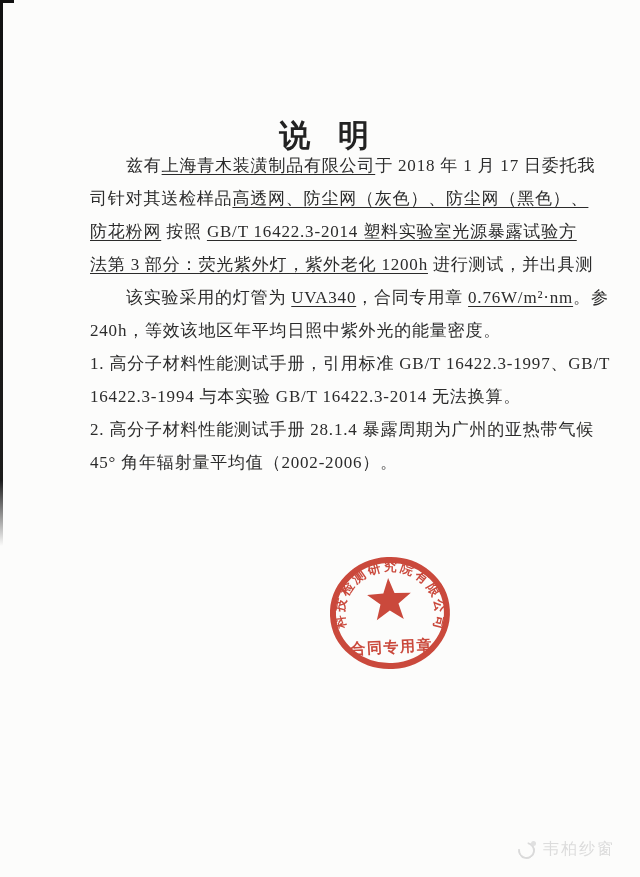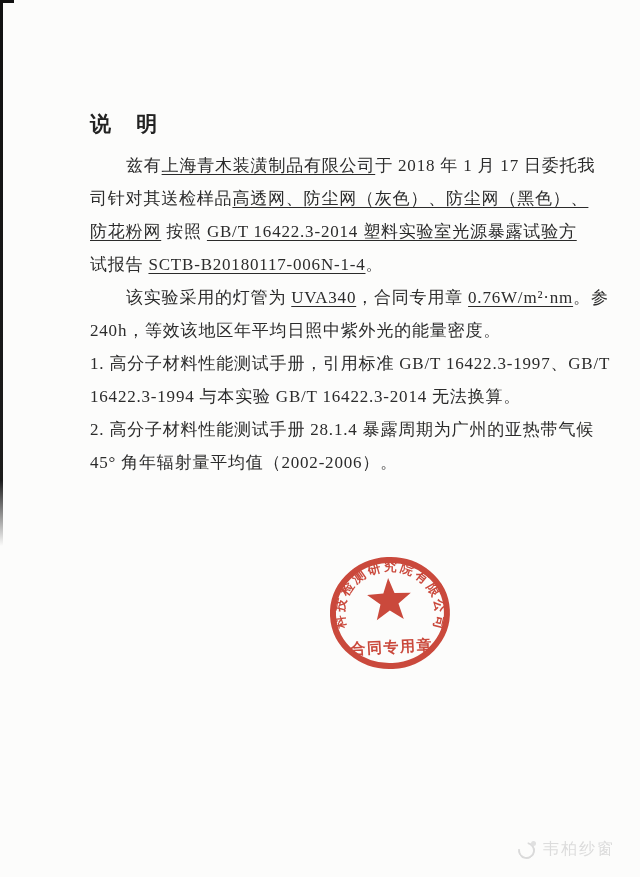--- a/index.html
+++ b/index.html
@@ -9,22 +9,22 @@
     font-family:"Liberation Serif","DejaVu Serif",serif;
   }
   .scan-edge-left{
     position:absolute;left:0;top:0;width:3px;height:546px;
     background:linear-gradient(180deg,#111 0%,#1c1c1c 88%,rgba(20,20,20,0) 100%);
   }
   .scan-edge-tick{
     position:absolute;left:0;top:0;width:14px;height:3px;background:#111;
   }
   .doc-title{
-    position:absolute;left:90px;top:108px;width:478px;height:32px;
-    font-size:21px;font-weight:bold;color:#222;
+    position:absolute;left:90px;top:120px;width:478px;height:32px;
+    text-align:center;font-size:31px;font-weight:bold;color:#222;
     letter-spacing:10px;line-height:32px;
   }
   .doc-body{
     position:absolute;left:90px;top:149px;width:482px;color:#2b2b2b;
   }
   .line{
     height:33px;line-height:33px;font-size:17px;letter-spacing:0.8px;
     white-space:nowrap;
   }
   .line.indent{padding-left:36px;}
@@ -68,21 +68,21 @@
 
   <div class="scan-edge-left"></div>
   <div class="scan-edge-tick"></div>
 
   <div class="doc-title">说  明</div>
 
   <div class="doc-body">
       <div class="line indent"><span class="seg">兹有</span><span class="seg u">上海青木装潢制品有限公司</span><span class="seg">于 2018 年 1 月 17 日委托我</span></div>
       <div class="line"><span class="seg">司针对其送检样品</span><span class="seg u">高透网、防尘网（灰色）、防尘网（黑色）、</span></div>
       <div class="line"><span class="seg u">防花粉网</span><span class="seg"> 按照 </span><span class="seg u">GB/T 16422.3-2014 塑料实验室光源暴露试验方</span></div>
-      <div class="line"><span class="seg">试报告 </span><span class="seg u">SCTB-B20180117-006N-1-4</span><span class="seg">。</span></div>
+      <div class="line"><span class="seg u">法第 3 部分：荧光紫外灯，紫外老化 1200h</span><span class="seg"> 进行测试，并出具测</span></div>
       <div class="line indent"><span class="seg">该实验采用的灯管为 </span><span class="seg u">UVA340</span><span class="seg">，合同专用章 </span><span class="seg u">0.76W/m²·nm</span><span class="seg">。参</span></div>
       <div class="line"><span class="seg">240h，等效该地区年平均日照中紫外光的能量密度。</span></div>
       <div class="line"><span class="seg">1. 高分子材料性能测试手册，引用标准 GB/T 16422.3-1997、GB/T</span></div>
       <div class="line"><span class="seg">16422.3-1994 与本实验 GB/T 16422.3-2014 无法换算。</span></div>
       <div class="line"><span class="seg">2. 高分子材料性能测试手册 28.1.4 暴露周期为广州的亚热带气候</span></div>
       <div class="line"><span class="seg">45° 角年辐射量平均值（2002-2006）。</span></div>
     </div>
 
   <svg class="seal" viewBox="0 0 130 122">
     <ellipse cx="65" cy="60" rx="57" ry="53" fill="none" stroke="#c93a2c" stroke-width="6"></ellipse>

